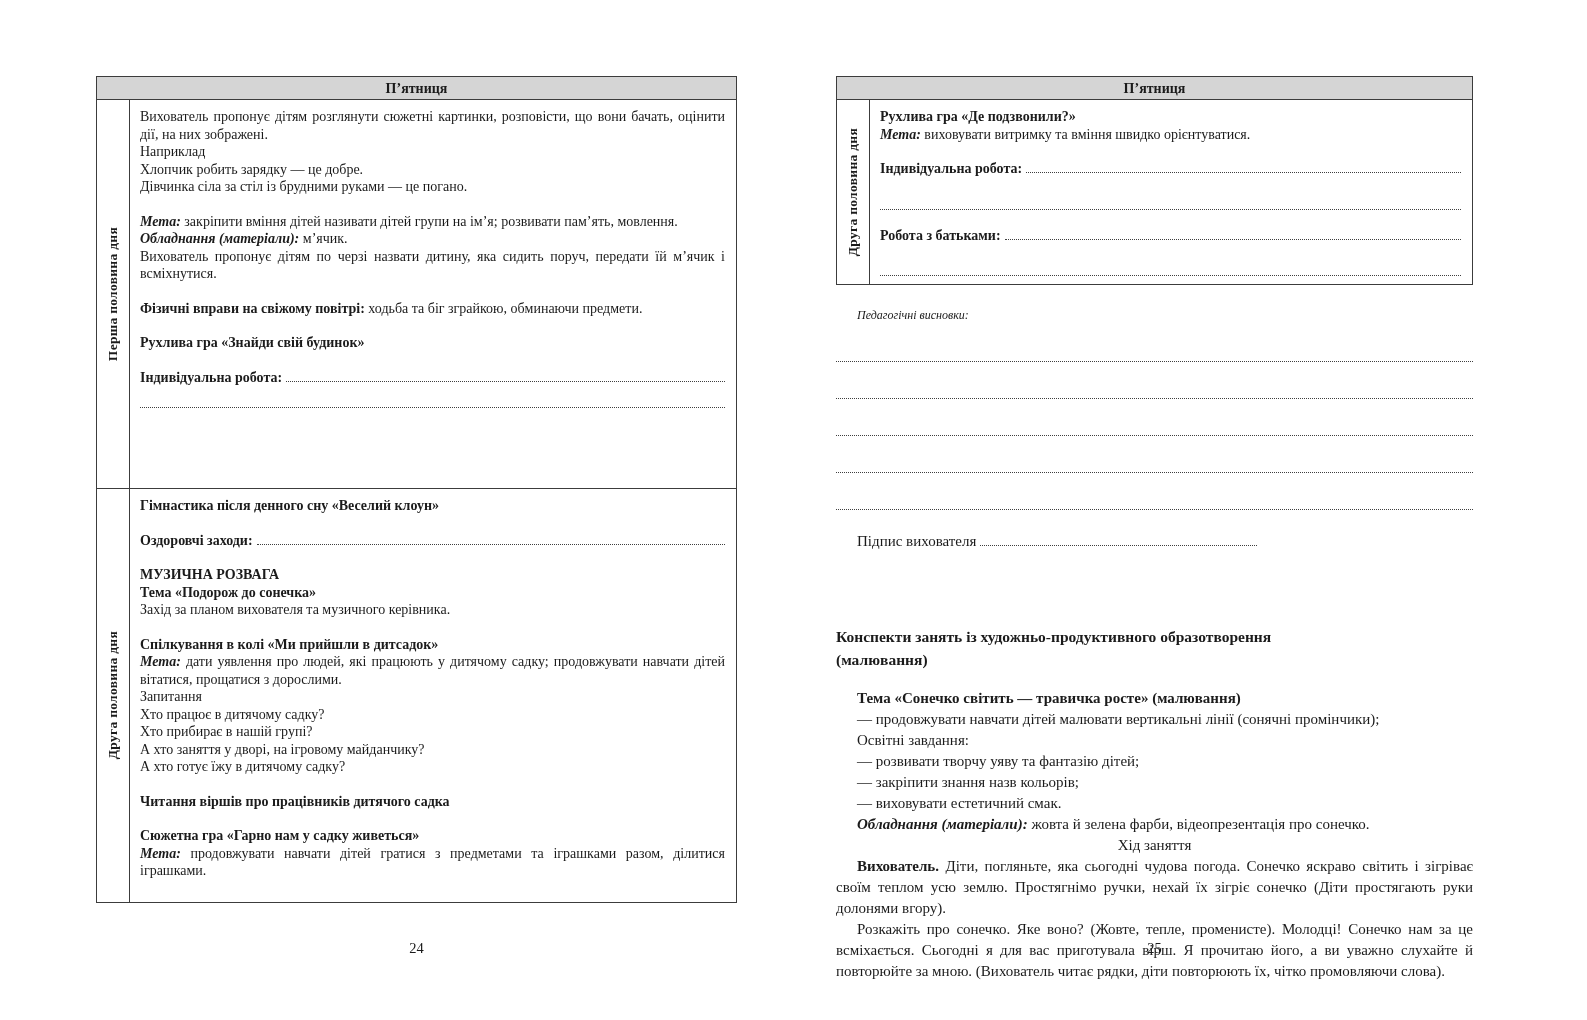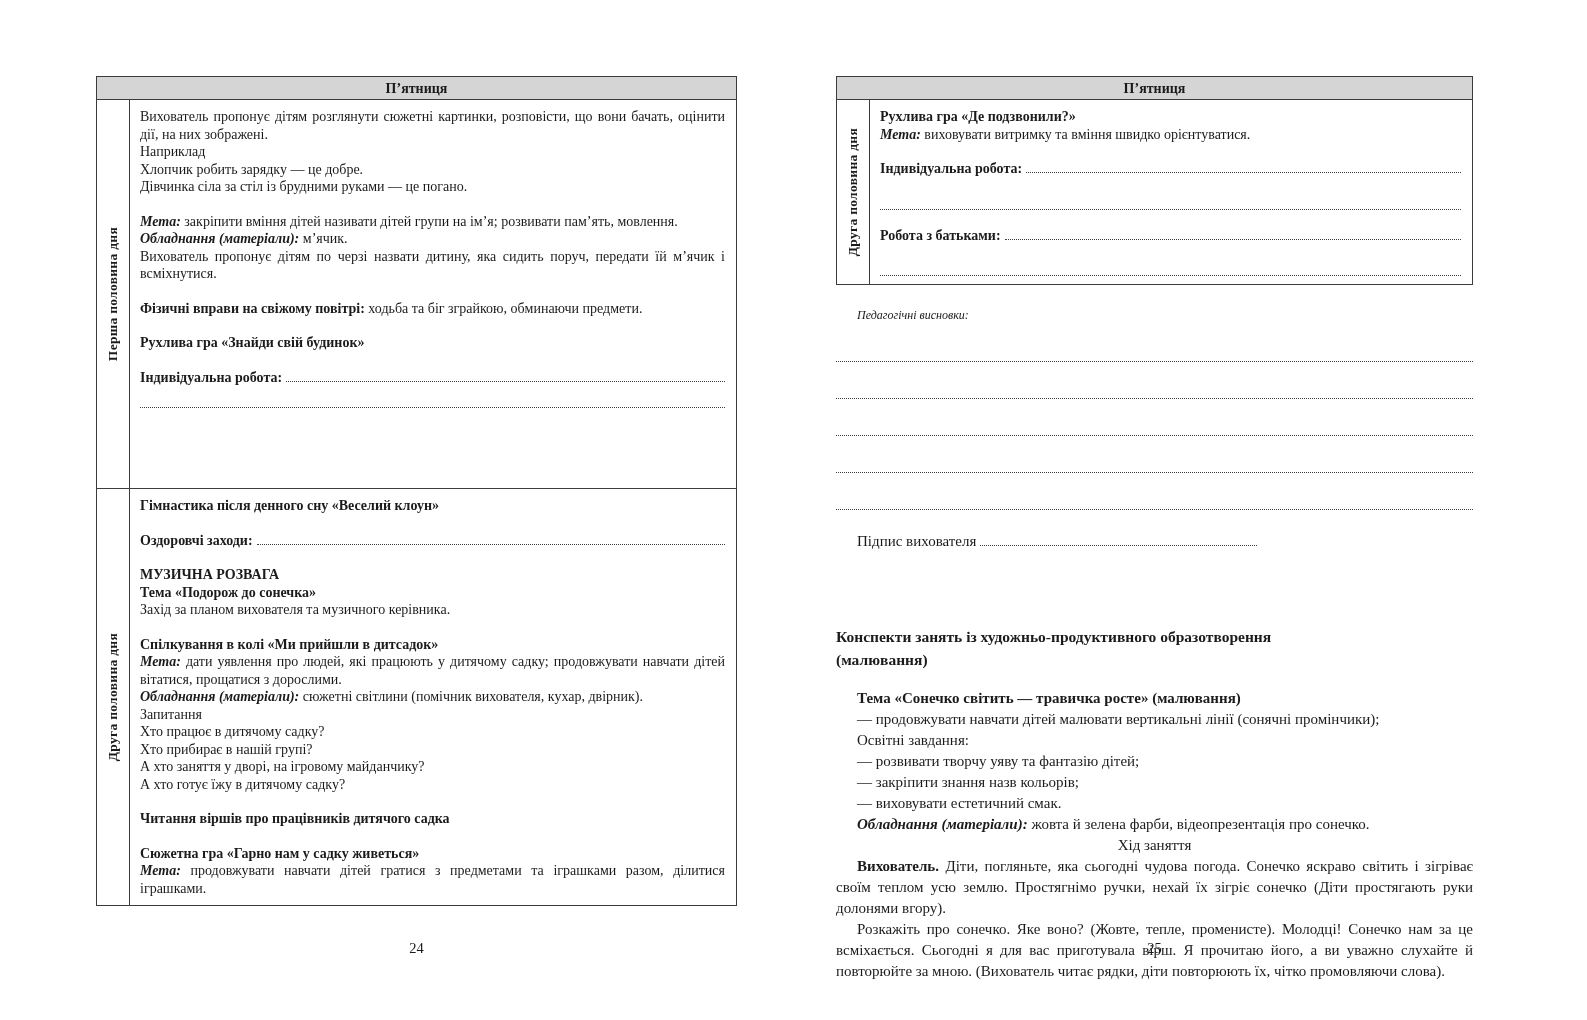--- a/index.html
+++ b/index.html
@@ -97,21 +97,20 @@
               <span class="b lab">Оздоровчі заходи:</span>
               <span class="dotfill"></span>
             </div>
             <div class="gap"></div>
             <div class="line "><span class="b">МУЗИЧНА РОЗВАГА</span></div>
             <div class="line "><span class="b">Тема «Подорож до сонечка»</span></div>
             <div class="line "><span>Захід за планом вихователя та музичного керівника.</span></div>
             <div class="gap"></div>
             <div class="line "><span class="b">Спілкування в колі «Ми прийшли в дитсадок»</span></div>
             <div class="line just"><span class="bi">Мета:</span><span> дати уявлення про людей, які працюють у дитячому садку; продовжувати навчати дітей вітатися, прощатися з дорослими.</span></div>
-            <div class="line just"><span class="bi">Обладнання (матеріали):</span><span> сюжетні світлини (помічник вихователя, кухар, двірник).</span></div>
             <div class="line "><span class="i">Запитання</span></div>
             <div class="line "><span>Хто працює в дитячому садку?</span></div>
             <div class="line "><span>Хто прибирає в нашій групі?</span></div>
             <div class="line "><span>А хто заняття у дворі, на ігровому майданчику?</span></div>
             <div class="line "><span>А хто готує їжу в дитячому садку?</span></div>
             <div class="gap"></div>
             <div class="line "><span class="b">Читання віршів про працівників дитячого садка</span></div>
             <div class="gap"></div>
             <div class="line "><span class="b">Сюжетна гра «Гарно нам у садку живеться»</span></div>
             <div class="line just"><span class="bi">Мета:</span><span> продовжувати навчати дітей гратися з предметами та іграшками разом, ділитися іграшками.</span></div>

